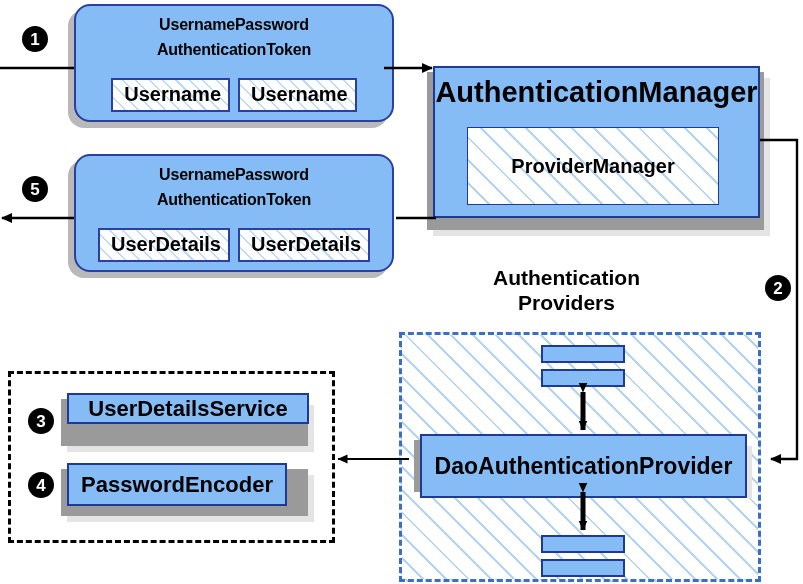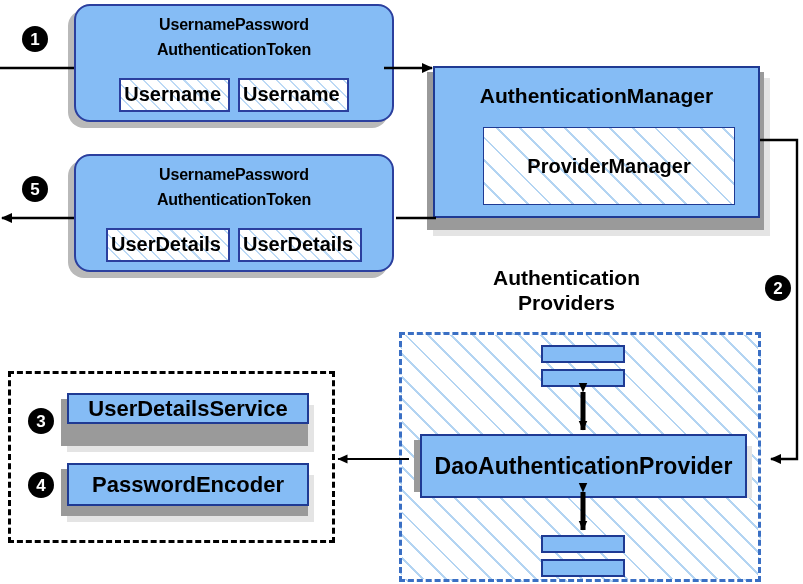--- a/index.html
+++ b/index.html
@@ -79,21 +79,21 @@
         rgba(255,255,255,0) 0px,
         rgba(255,255,255,0) 8px,
         #bcd9f5 8px,
         #bcd9f5 9.5px),
       #ffffff;
     border: 2px solid #2b3f9e;
     box-sizing: border-box;
     font-weight: bold;
     font-size: 20px;
     color: #000;
-    padding: 1px 7px 3px 3px;
+    padding: 1px 7px 3px 11px;
     white-space: nowrap;
     line-height: 26px;
   }
 
   
   .hatch {
     background:
       repeating-linear-gradient(45deg,
         rgba(255,255,255,0) 0px,
         rgba(255,255,255,0) 14px,
@@ -205,24 +205,24 @@
     </div>
     <div class="token-fields" style="position:absolute; left:0; right:0; bottom:8px;">
       <div class="field">Username</div>
       <div class="field">Username</div>
     </div>
   </div>
 
   <div class="shadow3d" style="left:427px; top:72px; width:337px; height:158px;"></div>
   <div class="shadow3d-lite" style="left:433px; top:78px; width:337px; height:158px;"></div>
   <div class="node" style="left:433px; top:66px; width:327px; height:152px; display:block;">
-    <div style="text-align:center; font-size:21px; font-weight:bold; padding-top:16px;">AuthenticationManager</div>
+    <div style="text-align:center; font-size:29px; font-weight:bold; padding-top:8px;">AuthenticationManager</div>
     <div class="hatch" style="position:absolute; left:32px; top:59px; width:252px; height:78px;
                 border:1px solid #1f3a93; box-sizing:border-box; display:flex;
-                align-items:center; justify-content:center;margin-left:16px;">
+                align-items:center; justify-content:center;">
       <span style="font-size:20px; font-weight:bold; color:#000;">ProviderManager</span>
     </div>
   </div>
 
   <div class="badge" style="left:22px; top:176px;">5</div>
 
   <div class="token-shadow" style="left:68px; top:160px; width:320px; height:118px;"></div>
   <div class="token" style="left:74px; top:154px; width:320px; height:118px;">
     <div class="token-title">
       <div>UsernamePassword</div>
@@ -262,17 +262,17 @@
   <div class="shadow3d" style="left:61px; top:399px; width:247px; height:47px;"></div>
   <div class="shadow3d-lite" style="left:67px; top:405px; width:247px; height:47px;"></div>
   <div class="node" style="left:67px; top:393px; width:242px; height:31px; font-size:22px;">
     <span>UserDetailsService</span>
   </div>
 
   <div class="badge" style="left:28px; top:472px;">4</div>
 
   <div class="shadow3d" style="left:61px; top:469px; width:247px; height:47px;"></div>
   <div class="shadow3d-lite" style="left:67px; top:475px; width:247px; height:47px;"></div>
-  <div class="node" style="left:67px; top:463px; width:242px; height:43px; font-size:22px;">
+  <div class="node" style="left:67px; top:463px; width:220px; height:43px; font-size:22px;">
     <span>PasswordEncoder</span>
   </div>
 
 </div>
 
 </body></html>

